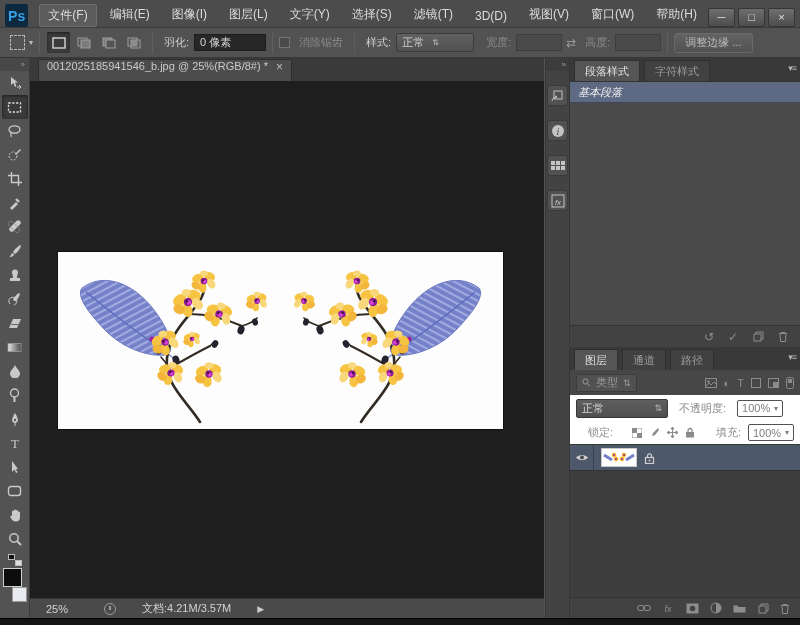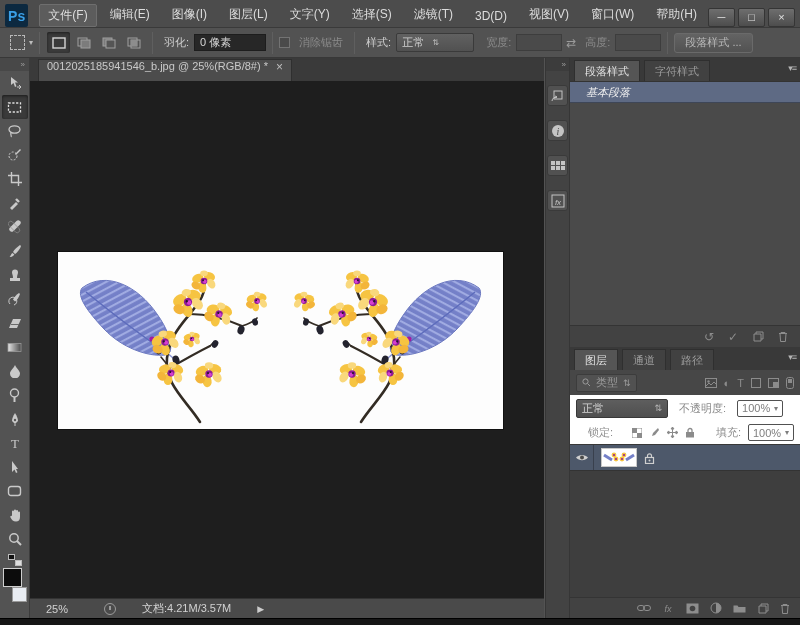--- a/index.html
+++ b/index.html
@@ -92,21 +92,21 @@
   
   .rightpanel{position:absolute;left:570px;top:58px;width:230px;height:560px;background:#ffffff;
               display:flex;flex-direction:column}
   .ptabs{height:23px;background:#393939;display:flex;align-items:flex-end;position:relative}
   .ptab{height:21px;padding:0 10px;display:flex;align-items:center;color:#9c9c9c;font-size:11px;
         background:#414141;border:1px solid #2f2f2f;border-bottom:none;margin-left:4px;white-space:nowrap}
   .ptab.active{background:#555555;color:#e0e0e0}
   .pmenu{position:absolute;right:4px;top:5px;color:#b5b5b5;font-size:9px;letter-spacing:-1px}
   .paralist{height:244px;background:#4a4a4a;border-top:1px solid #333}
   .pararow{height:21px;background:#5e6a84;color:#f0f0f0;font-style:italic;font-size:11px;
-           display:flex;align-items:center;padding-left:16px;border-bottom:1px solid #3e4657}
+           display:flex;align-items:center;padding-left:8px;border-bottom:1px solid #3e4657}
   .paraactions{height:22px;background:#424242;border-top:1px solid #343434;display:flex;
                align-items:center;justify-content:flex-end;gap:14px;padding-right:12px;color:#8d8d8d}
   .filterrow{height:25px;background:#474747;display:flex;align-items:center;padding:0 6px;gap:7px}
   .kindbox{height:18px;background:#515151;border:1px solid #3c3c3c;border-radius:2px;display:flex;
            align-items:center;gap:5px;padding:0 5px;color:#9b9b9b;font-size:11px}
   .gico{color:#8b8b8b;font-size:11px;display:flex;align-items:center}
   .blendrow{height:26px;display:flex;align-items:center;padding:0 6px;gap:6px;font-size:11px}
   .blendbox{width:92px;height:19px;background:linear-gradient(#5e5e5e,#4f4f4f);border:1px solid #383838;
             border-radius:2px;display:flex;align-items:center;justify-content:space-between;
             padding:0 5px;color:#d5d5d5}
@@ -191,21 +191,21 @@
     <div class="dropdown" style="width:78px">
       <span>正常</span>
       <span class="caret">⇅</span>
     </div>
     <span class="lbl dim" style="margin-left:12px">宽度:</span>
     <span class="ghostinput"></span>
     <span class="swap">⇄</span>
     <span class="lbl dim">高度:</span>
     <span class="ghostinput"></span>
     <div class="sep"></div>
-    <div class="pushbtn">段落样式 ...</div>
+    <div class="pushbtn">调整边缘 ...</div>
   </div>
 
   <div class="tools">
     <div class="tools-head">»</div>
     <div class="tool">
         <svg class="ic" width="14" height="14">
           <path d="M3,1 L3,9 L5.5,7 L7,11 L8.5,10.3 L7,6.5 L10,6.5 Z" fill="#c9c9c9"></path>
           <path d="M11,9 l2,2 l-2,2 M9,11 h4" stroke="#c9c9c9" fill="none"></path>
         </svg>
       </div>

